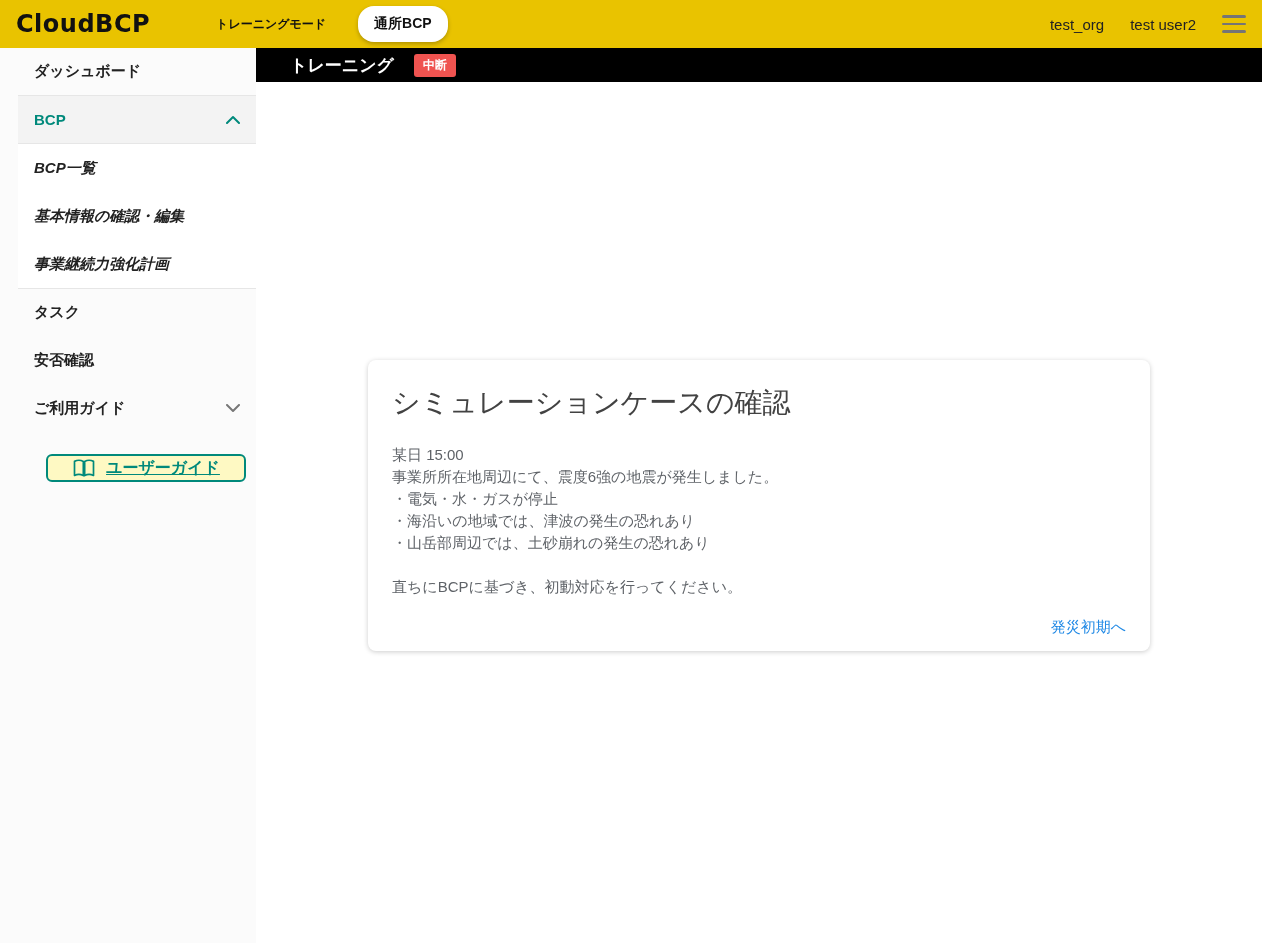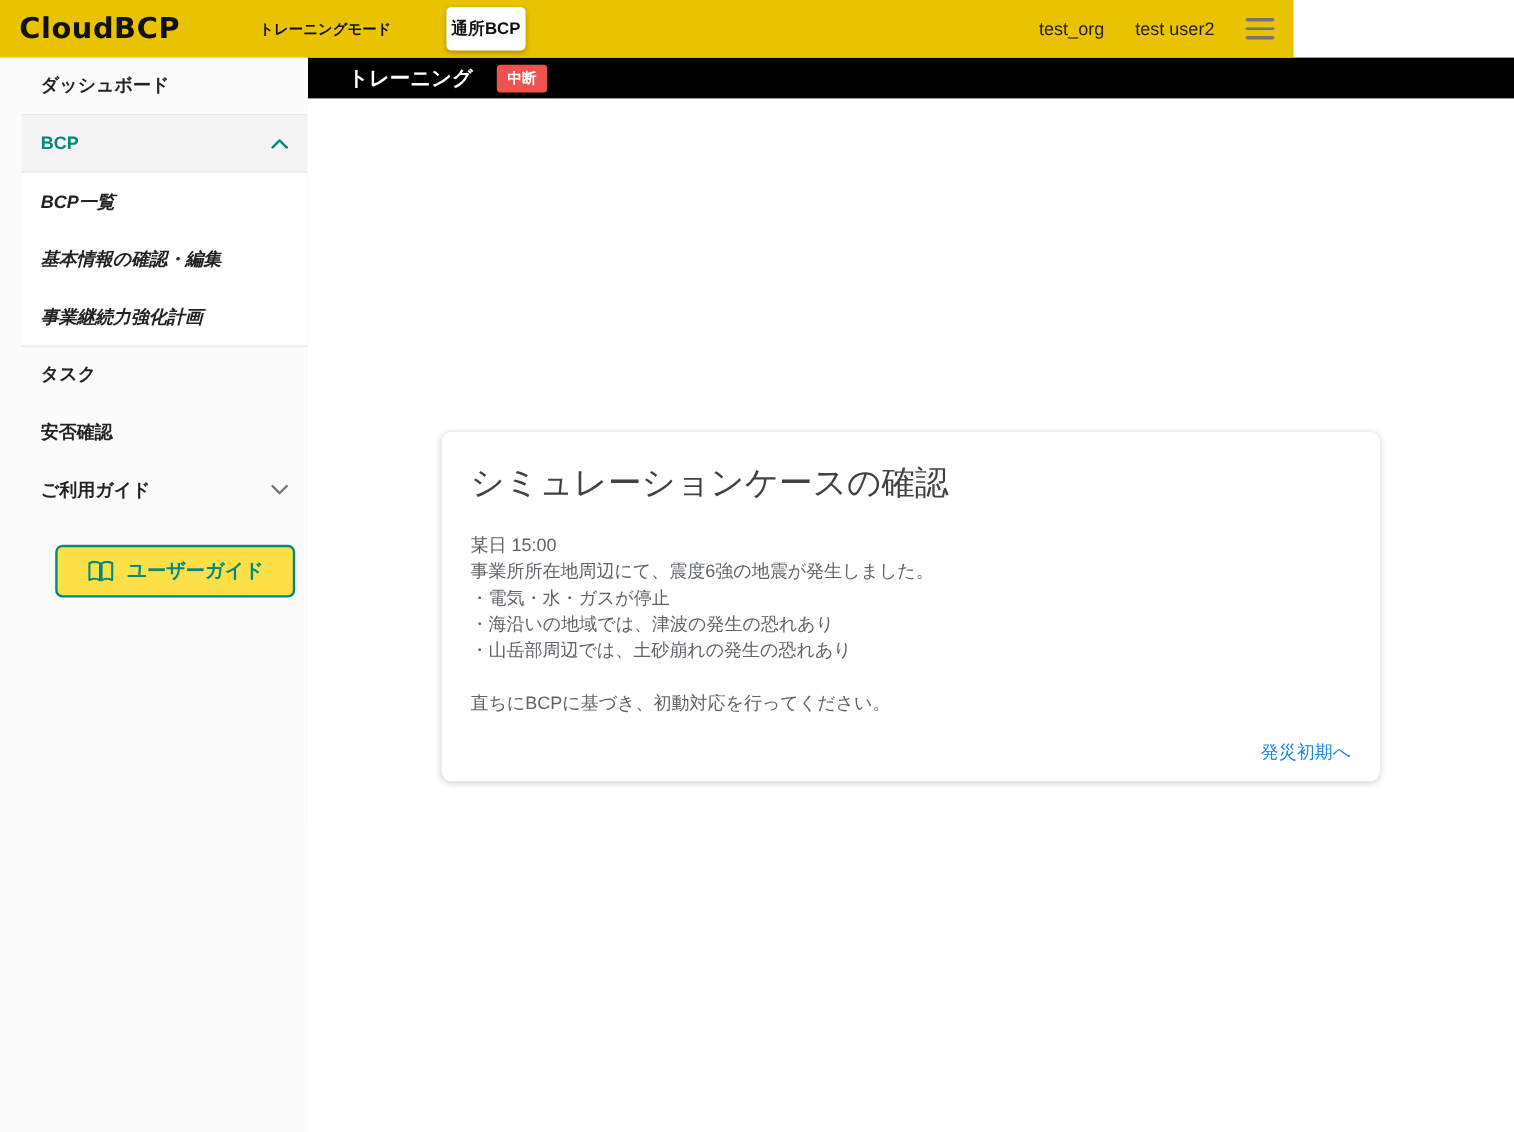--- a/index.html
+++ b/index.html
@@ -11,32 +11,32 @@
   :root {
     --header-bg:#e9c300;
     --accent:#00897b;
     --badge-bg:#ef5350;
     --link:#1e88e5;
     --bar-bg:#000000;
   }
 
   
   .header {
-    position:fixed; top:0; left:0; width:1078px; height:48px;
+    position:fixed; top:0; left:0; width:1262px; height:48px;
     background:var(--header-bg);
     display:flex; align-items:center; z-index:20; padding:0 16px;
   }
   .logo {
     font-size:24px; font-weight:bold; color:#111; letter-spacing:0.5px;
     cursor:pointer; font-family:"DejaVu Sans","Liberation Sans",sans-serif;
   }
   .mode-label { margin-left:66px; font-size:12px; font-weight:bold; color:#111; }
   .bcp-btn {
-    margin-left:46px; background:#fff; border:none; border-radius:4px;
-    padding:9px 4px; font-size:14px; font-weight:bold; color:#111;
+    margin-left:32px; background:#fff; border:none; border-radius:16px;
+    padding:9px 16px; font-size:14px; font-weight:bold; color:#111;
     box-shadow:0 2px 4px rgba(0,0,0,0.25); cursor:pointer;
     font-family:inherit;
   }
   .header-right { margin-left:auto; display:flex; align-items:center; gap:26px; }
   .header-right .acct { font-size:15px; color:#222; }
   .hamburger { width:24px; height:18px; display:flex; flex-direction:column; justify-content:space-between; cursor:pointer; }
   .hamburger span { display:block; height:2.6px; width:100%; background:#757575; border-radius:2px; }
 
   
   .sidebar {
@@ -48,24 +48,25 @@
     font-size:15px; font-weight:600; color:#222; cursor:pointer;
   }
   .side-item.divider-b { border-bottom:1px solid #e6e6e6; }
   .side-item.bcp-head { color:var(--accent); background:#f3f3f3; }
   .side-item.child { background:#ffffff;font-style:italic; }
   .side-item .chev { margin-left:auto; display:flex; align-items:center; }
   .group-top { border-top:1px solid #e6e6e6; }
 
   .user-guide-btn {
     display:flex; align-items:center; justify-content:center; gap:10px;
-    width:200px; height:44px; margin:22px auto 0 28px;
-    background:#fde047; border:2px solid var(--accent); border-radius:6px;
+    width:200px; height:28px; margin:22px auto 0 28px;
+    background:#fef9c3; border:2px solid var(--accent); border-radius:6px;
     color:var(--accent); font-size:16px; font-weight:bold; cursor:pointer;
     font-family:inherit;
+    text-decoration:underline;
   }
 
   
   .main { margin-left:256px; padding-top:48px; height:943px; background:#fff; }
   .training-bar {
     height:34px; background:var(--bar-bg); display:flex; align-items:center;
     padding-left:34px;
   }
   .training-title { color:#fff; font-size:17px; font-weight:bold; }
   .training-badge {

